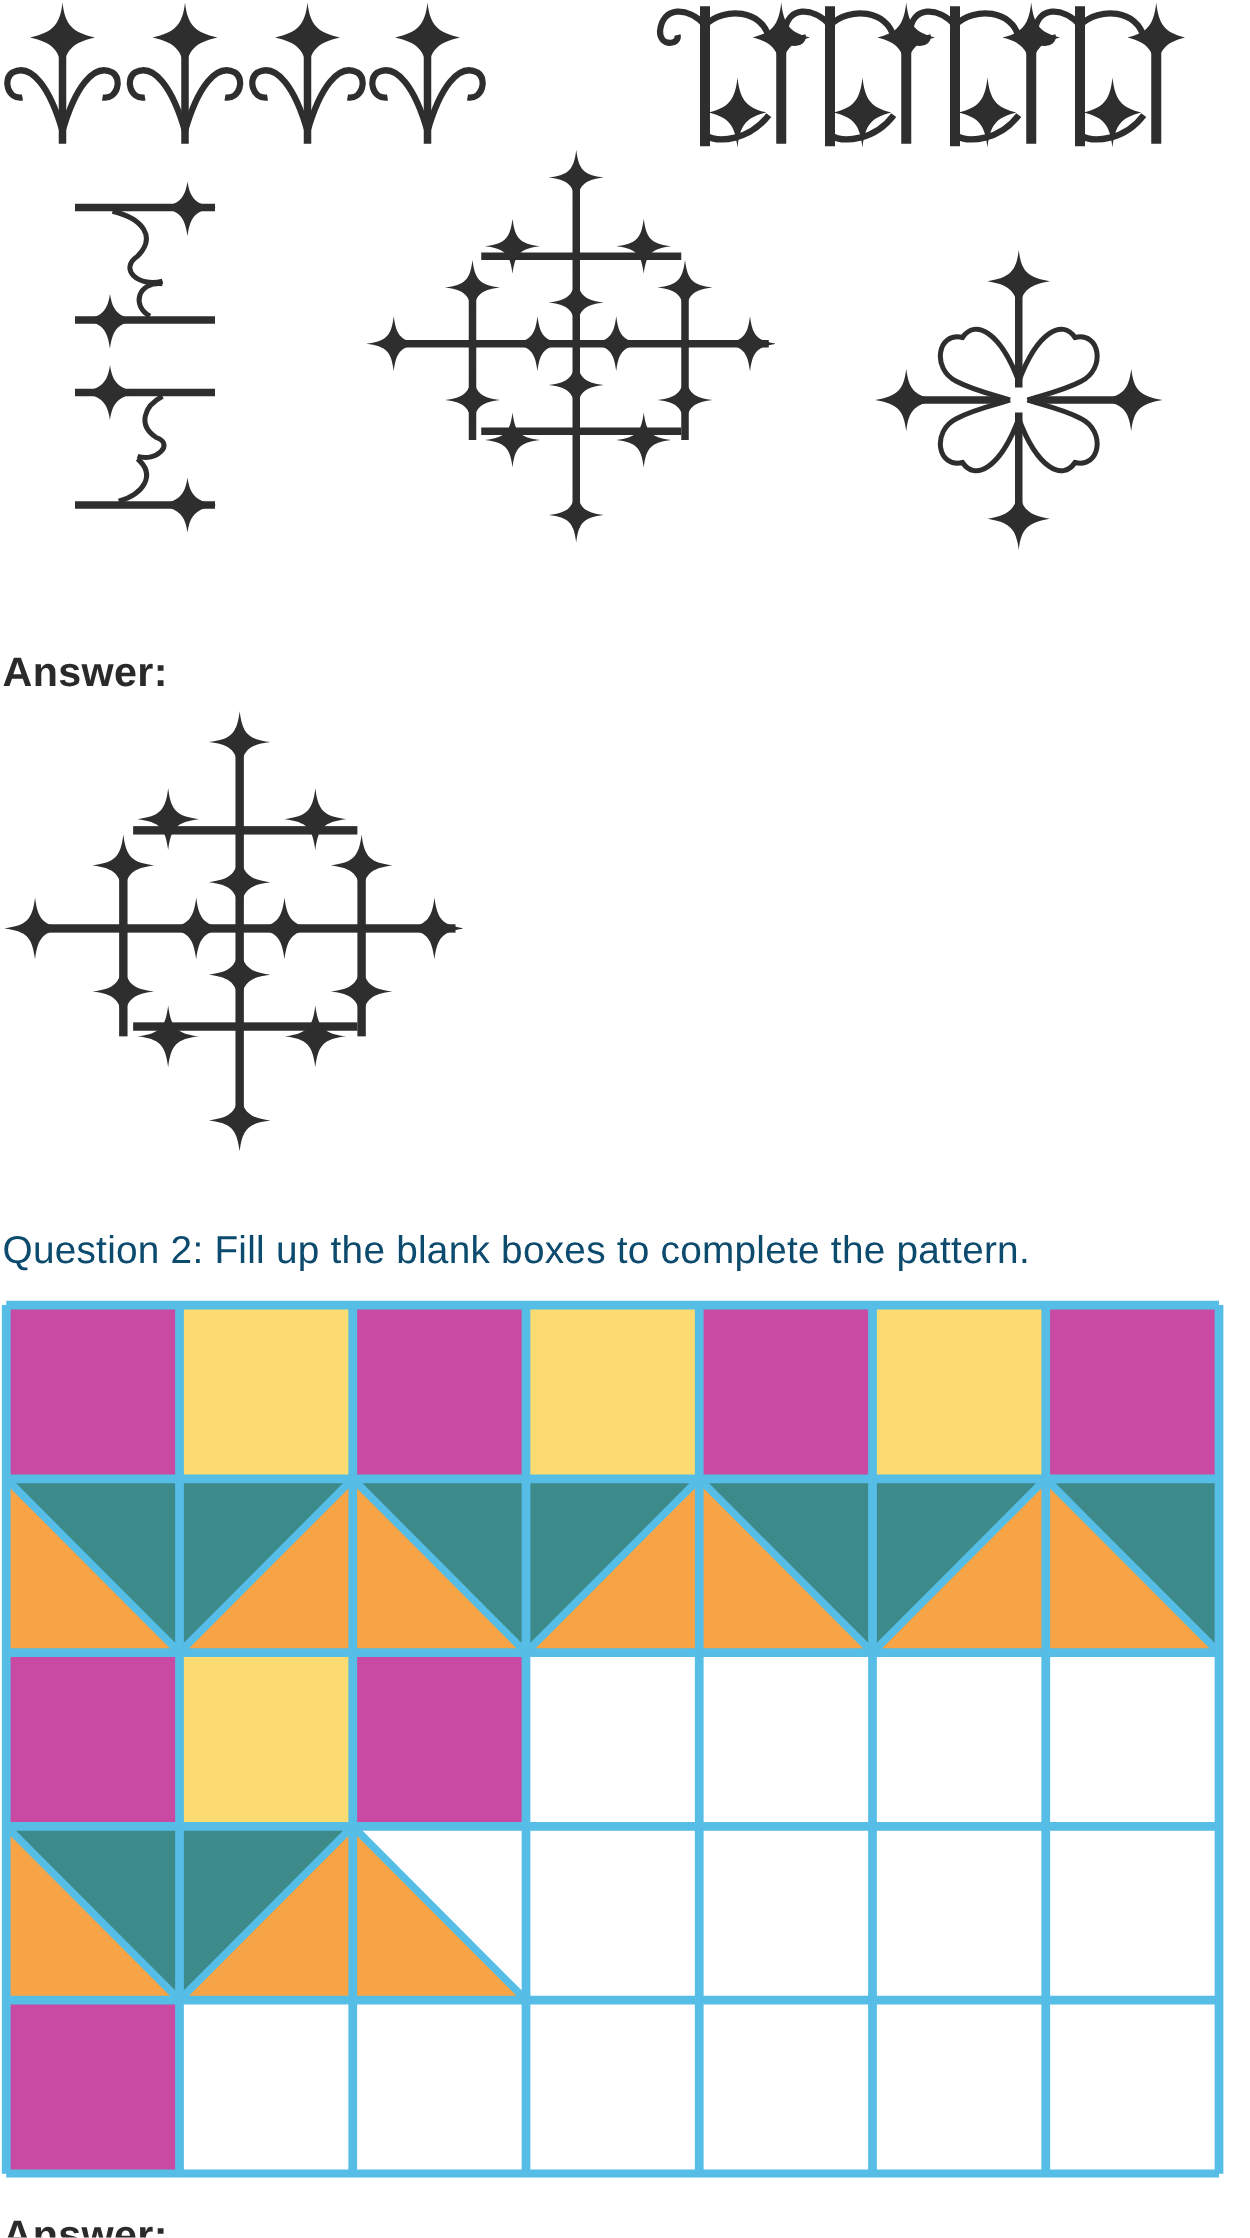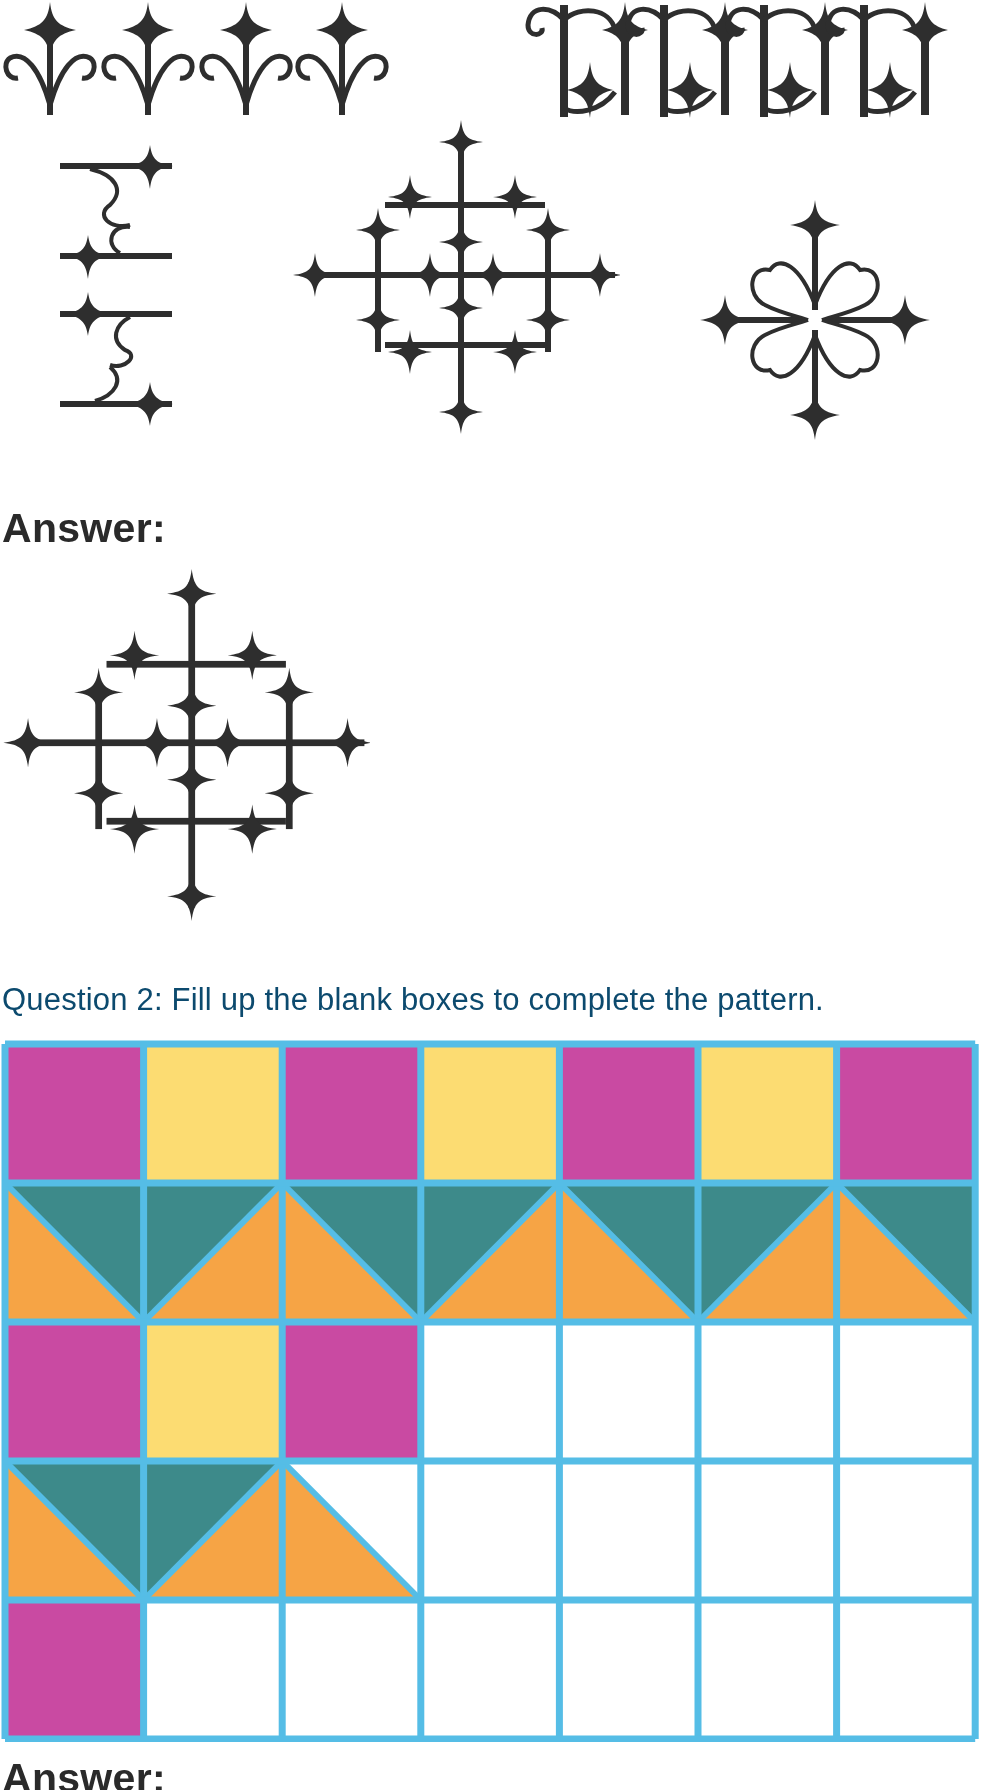--- a/index.html
+++ b/index.html
@@ -1,19 +1,19 @@
 <!DOCTYPE html>
 <html><head>
 <meta charset="utf-8">
 <style>
   html, body { margin:0; padding:0; background:#ffffff; }
   body { width:1000px; height:1790px; position:relative; overflow:hidden;
          font-family:"Liberation Sans", "DejaVu Sans", sans-serif; color:#2b2b2b; }
   .abs { position:absolute; }
-  .label { font-weight:bold; font-size:41px; letter-spacing:0.3px; color:#2a2a2a; }
+  .label { font-weight:bold; font-size:33px; letter-spacing:0.3px; color:#2a2a2a;margin-top:14px; }
   .question { font-weight:normal; font-size:31px; letter-spacing:0.2px; color:#0c4a6e; white-space:nowrap; }
   svg { display:block; }
   #grid { position:absolute; left:0; top:1038px; width:986px; height:704px; }
 </style>
 </head>
 <body>
 
 <div class="abs" style="left:0;top:0;width:400px;height:120px;">
   <svg width="400" height="120" viewBox="0 0 400 120">
     <g fill="#2e2e2e" stroke="#2e2e2e">

